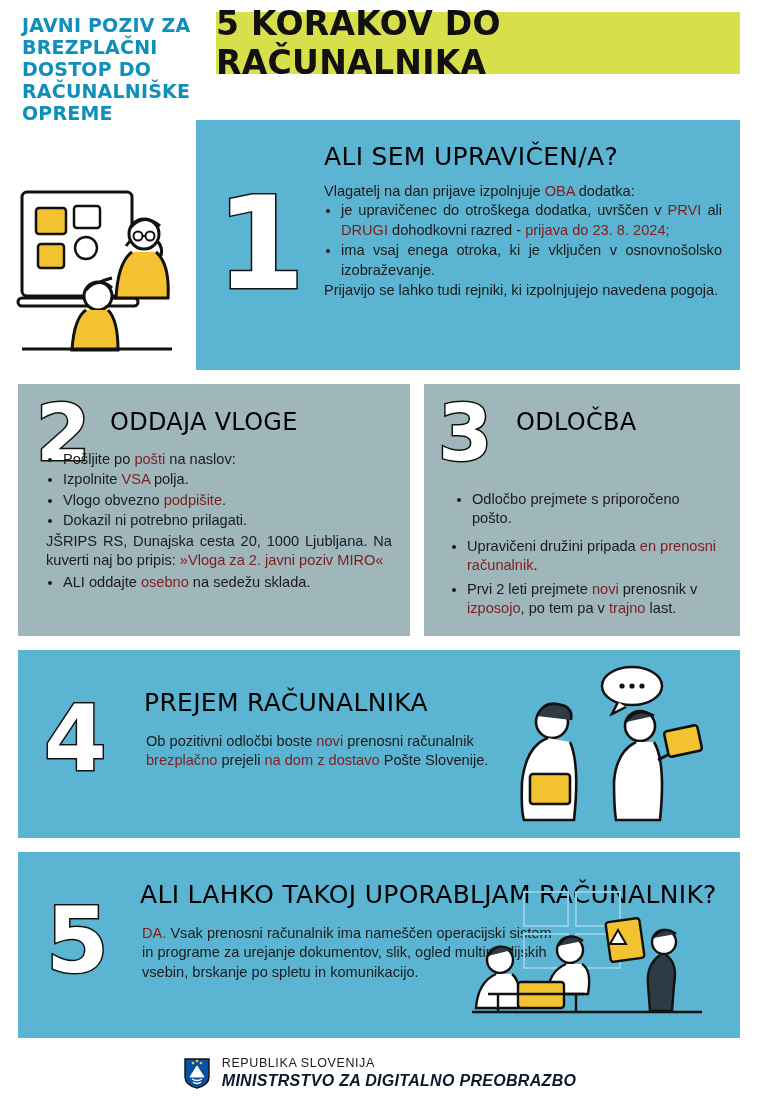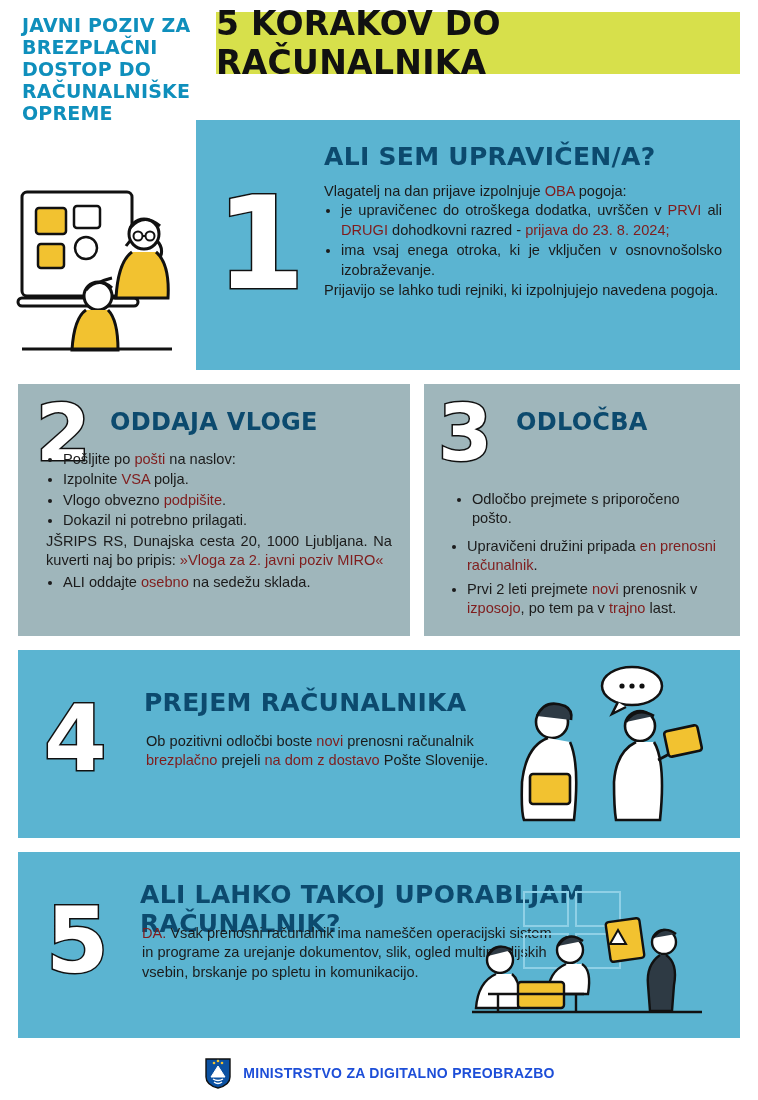--- a/index.html
+++ b/index.html
@@ -79,23 +79,23 @@
     font-weight: bold;
     color: #ffffff;
     -webkit-text-stroke: 3px #111111;
     paint-order: stroke fill;
     line-height: 1;
     user-select: none;
   }
 
   .card-title {
     font-family: "DejaVu Sans", sans-serif;
-    font-weight: bold;
+    font-weight: normal;
     text-transform: uppercase;
-    color: #0c4a6e;
+    color: #000000;
     letter-spacing: 0.3px;
   }
 
   .card-body {
     font-size: 14.6px;
     line-height: 1.33;
     color: #1b1b1b;
   }
   .hl { color: #7f1d1d; font-weight: normal; }
   .card-body ul {
@@ -146,21 +146,21 @@
     width: 758px;
     height: 54px;
     display: flex;
     align-items: center;
     justify-content: center;
     gap: 58px;
   }
   .footer-block { display: flex; align-items: center; gap: 10px; }
   .footer-text-1 { line-height: 1.2; }
   .footer-text-1 .l1 { font-size: 12.5px; letter-spacing: 0.6px; color: #1b1b1b; }
-  .footer-text-1 .l2 { font-size: 14px; font-weight: bold; letter-spacing: 0.3px; color: #1d4ed8; }
+  .footer-text-1 .l2 { font-size: 16px; font-weight: bold; letter-spacing: 0.3px; color: #0f172a; font-style: italic; }
   .footer-text-2 { font-size: 9.4px; line-height: 1.25; color: #1b1b1b; }
 </style>
 </head>
 <body>
 
 <div class="page">
 
   <div class="header-left">JAVNI POZIV ZA BREZPLAČNI DOSTOP DO RAČUNALNIŠKE OPREME</div>
 
   <div class="header-banner">
@@ -186,21 +186,21 @@
     <path d="M70 104 q12 -14 26 -2" fill="none" stroke="#111" stroke-width="3"></path>
     <path d="M70 124 q-12 8 -14 40 h46 q0 -30 -10 -40" fill="#f2c230" stroke="#111" stroke-width="3"></path>
     <path d="M6 163 h150" stroke="#111" stroke-width="3"></path>
   </svg>
 
   <div class="card card-blue" id="card1">
     <div class="step-num">1</div>
     <div class="card-title">ALI SEM UPRAVIČEN/A?</div>
     <div class="card-body">
       <div class="just">
-        <span>Vlagatelj na dan prijave izpolnjuje </span><span class="hl">OBA</span><span> pogoja:</span>
+        <span>Vlagatelj na dan prijave izpolnjuje </span><span class="hl">OBA</span><span> dodatka:</span>
       </div>
       <ul>
         <li class="just"><span>je upravičenec do otroškega dodatka, uvrščen v </span><span class="hl">PRVI</span><span> ali </span><span class="hl">DRUGI</span><span> dohodkovni razred - </span><span class="hl">prijava do 23. 8. 2024;</span></li>
         <li class="just">ima vsaj enega otroka, ki je vključen v osnovnošolsko izobraževanje.</li>
       </ul>
       <div class="just">Prijavijo se lahko tudi rejniki, ki izpolnjujejo navedena pogoja.</div>
     </div>
   </div>
 
   <div class="card card-grey" id="card2">
@@ -295,18 +295,19 @@
       <svg width="30" height="32" viewBox="0 0 30 32">
         <path d="M3 2 h24 v18 q0 8 -12 11 q-12 -3 -12 -11 z" fill="#0b51a2" stroke="#111" stroke-width="1.4"></path>
         <path d="M15 9 l7 11 h-14 z" fill="#ffffff" stroke="#ffffff" stroke-width="1"></path>
         <path d="M10 22 q5 3 10 0" stroke="#ffffff" stroke-width="1.4" fill="none"></path>
         <path d="M11 25 q4 3 8 0" stroke="#ffffff" stroke-width="1.4" fill="none"></path>
         <circle cx="11" cy="6" r="1.3" fill="#f2c230"></circle>
         <circle cx="19" cy="6" r="1.3" fill="#f2c230"></circle>
         <circle cx="15" cy="4" r="1.3" fill="#f2c230"></circle>
       </svg>
       <div class="footer-text-1">
+        <div class="l1">REPUBLIKA SLOVENIJA</div>
         <div class="l2">MINISTRSTVO ZA DIGITALNO PREOBRAZBO</div>
       </div>
     </div>
   </div>
 
 </div>
 
 </body></html>

